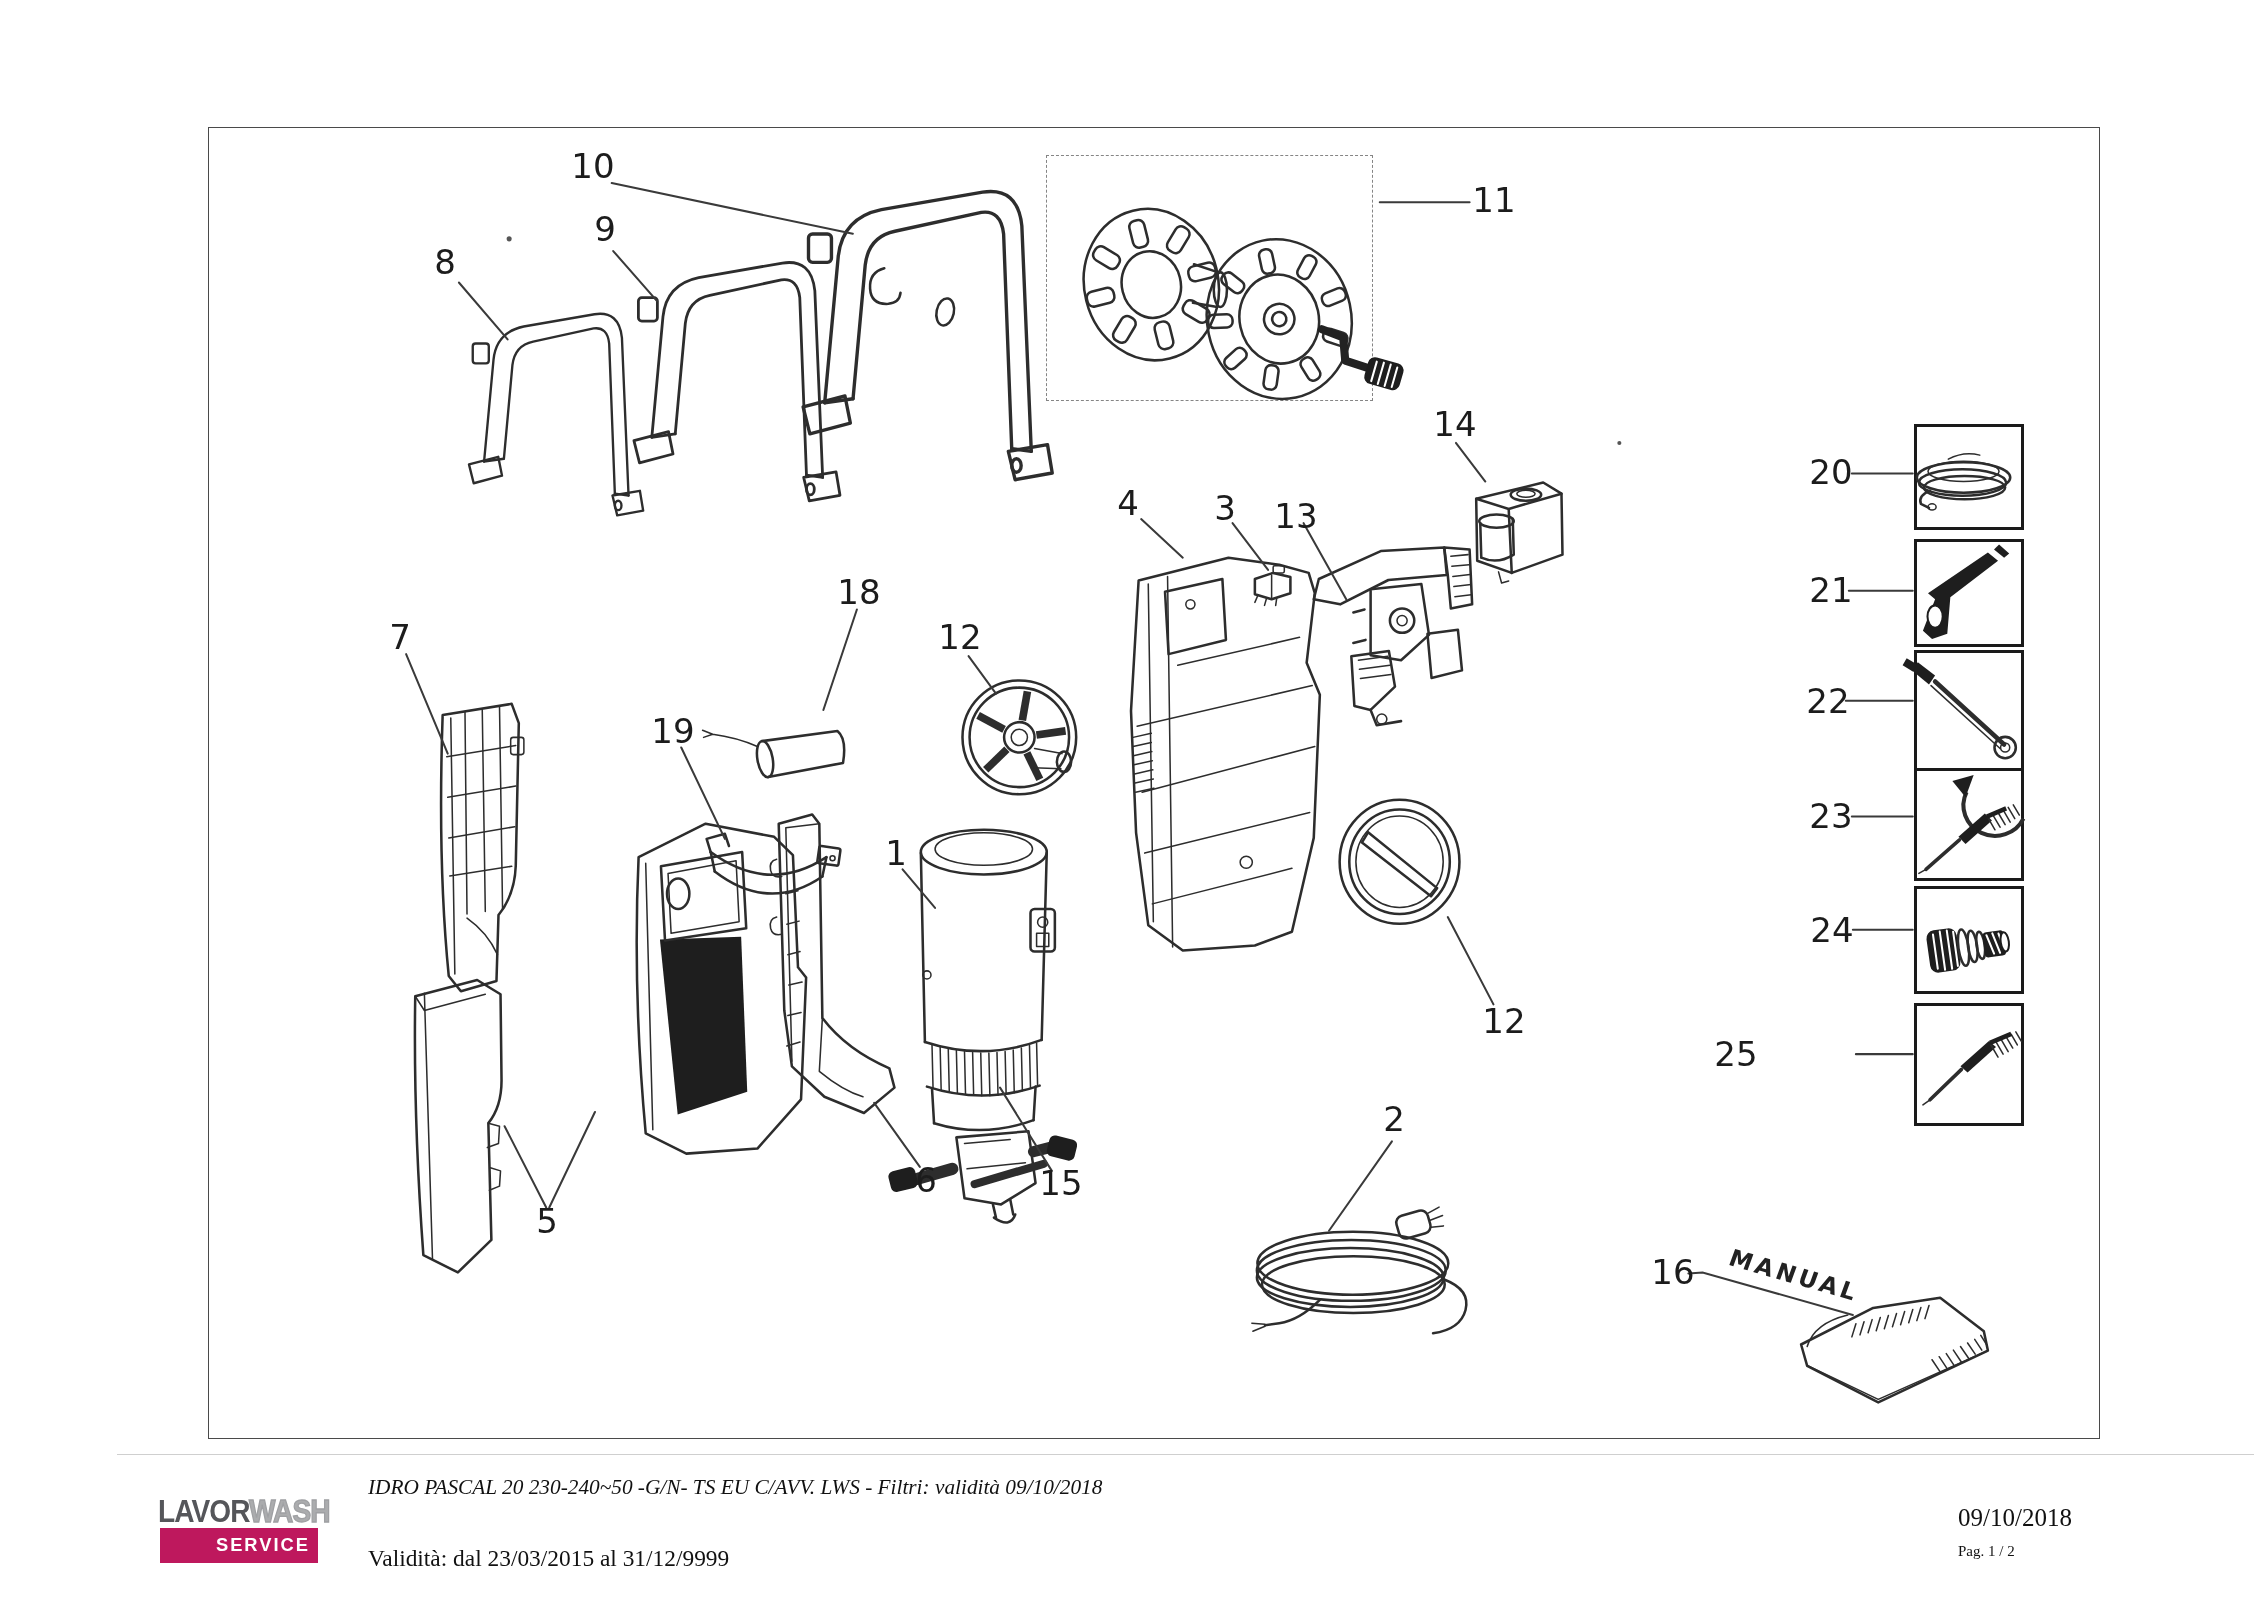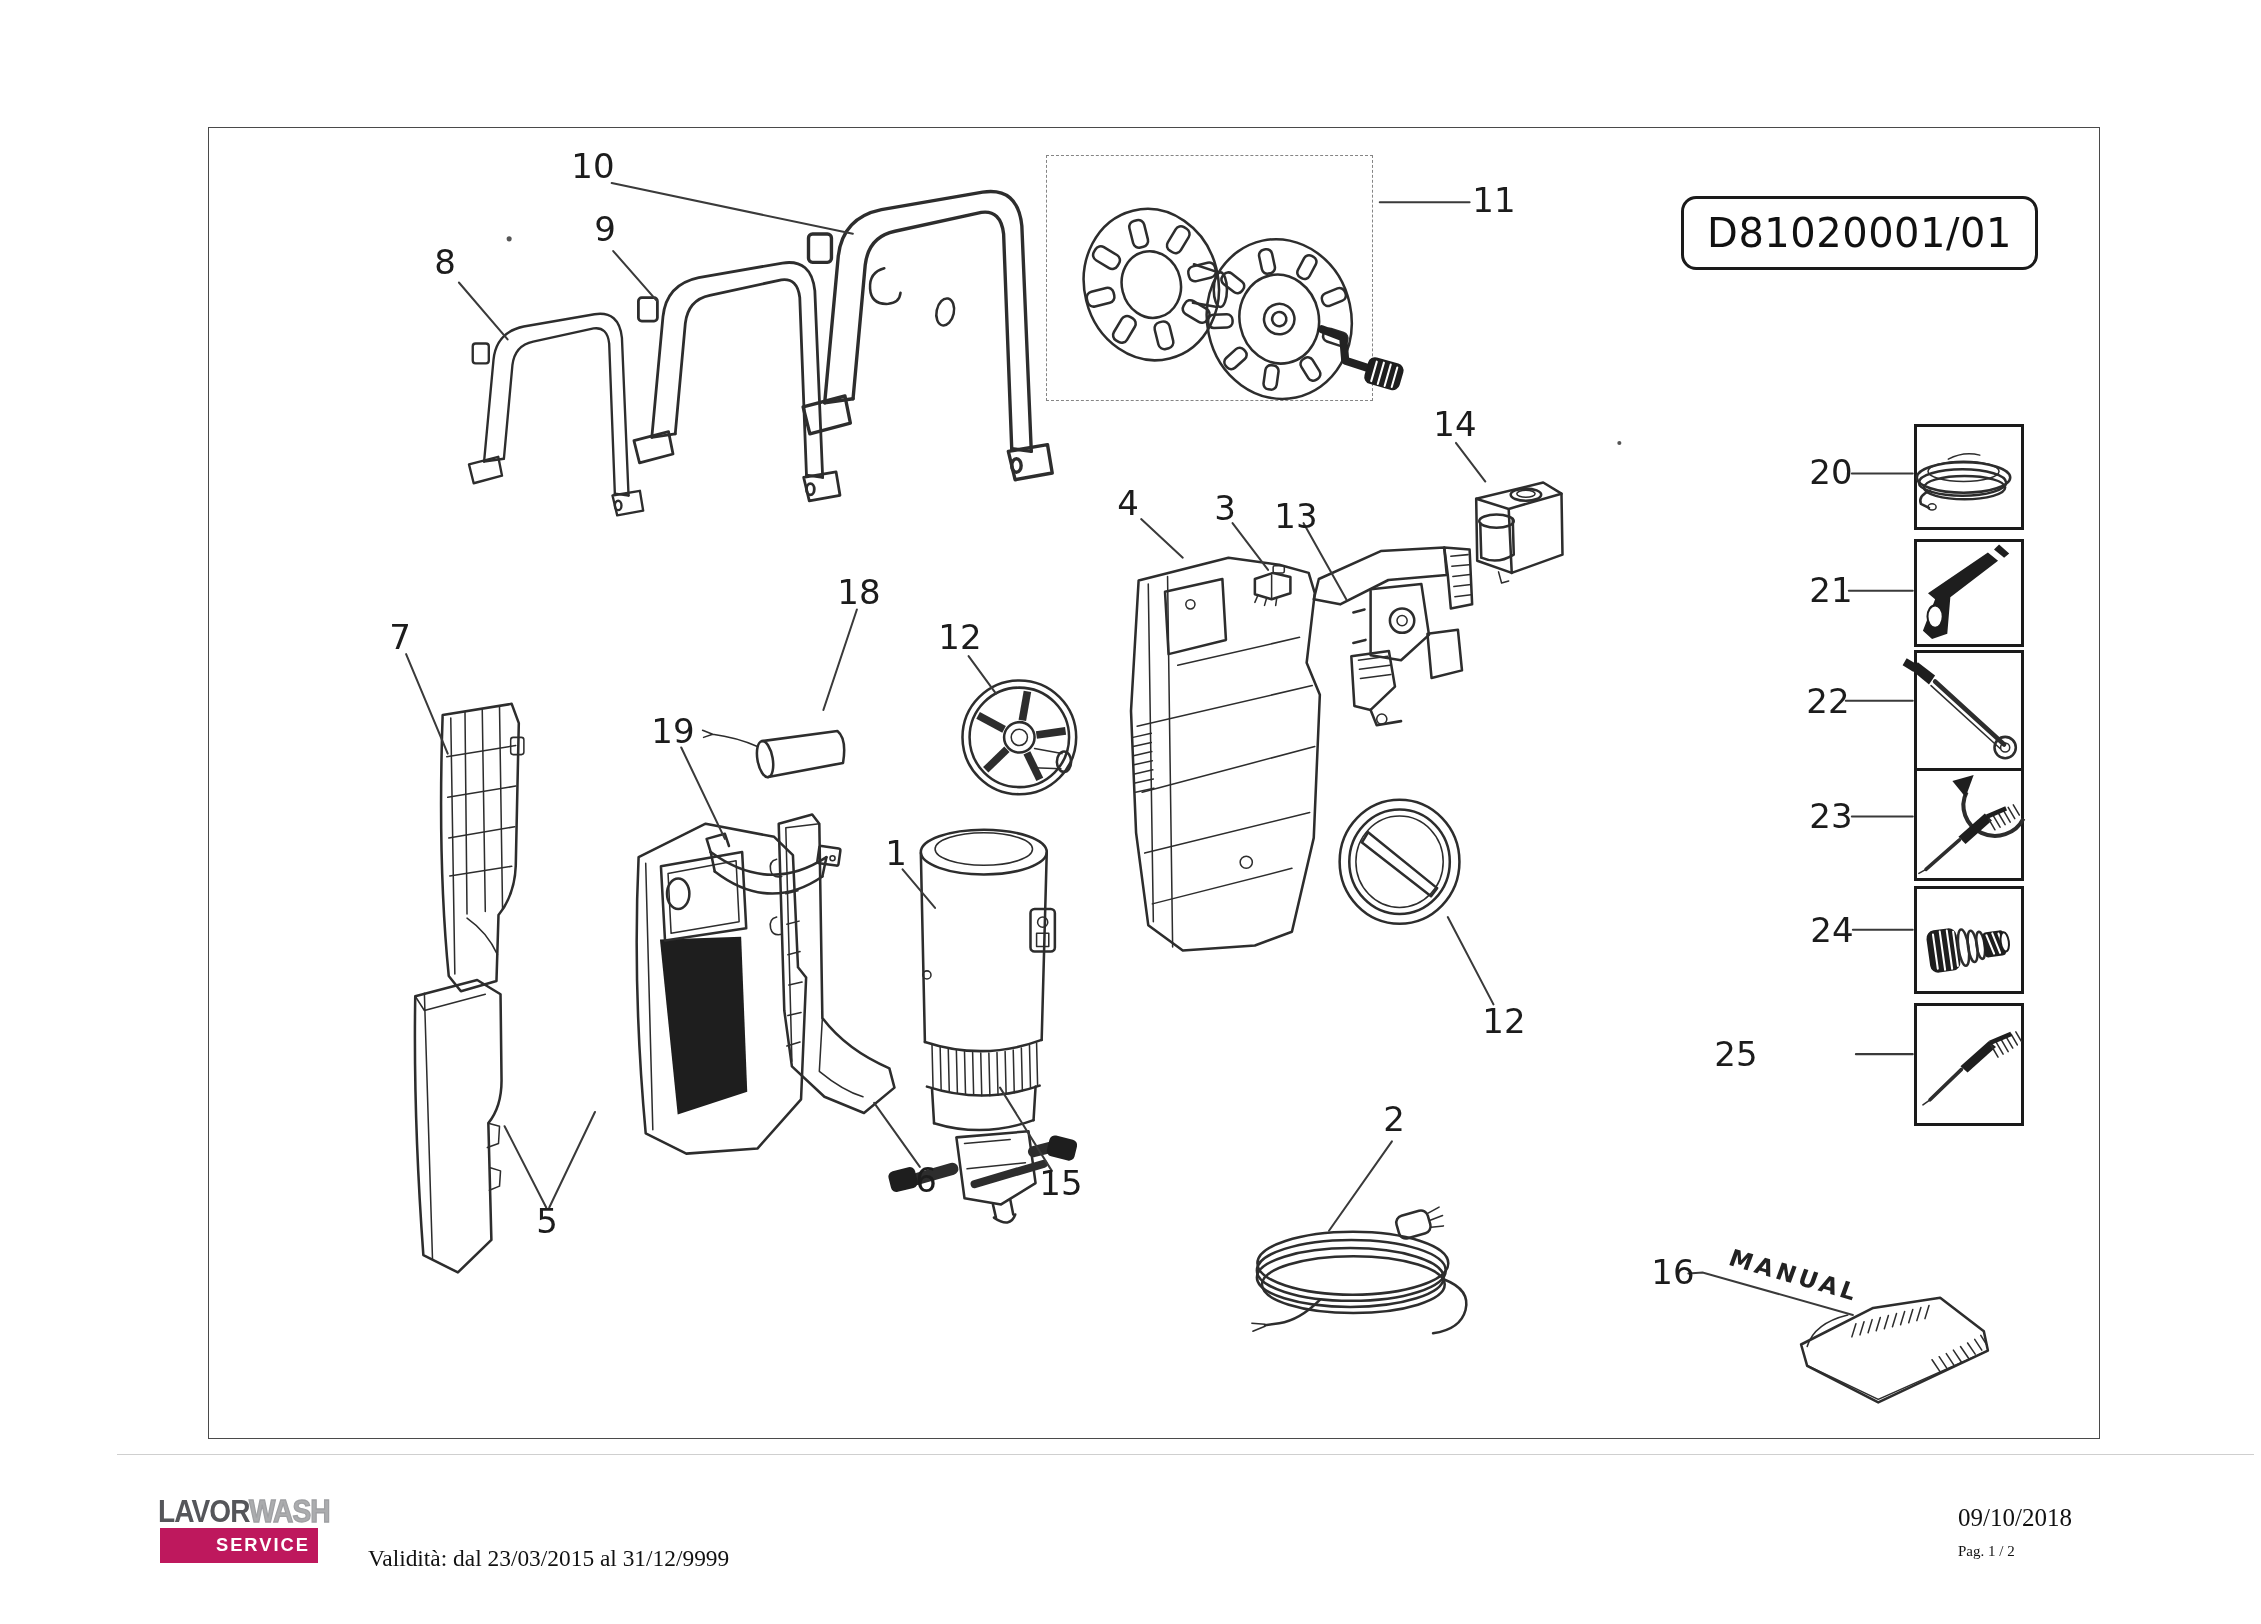--- a/index.html
+++ b/index.html
@@ -38,23 +38,20 @@
   .ft-date{left:1958px;top:1504px;font-size:25px;}
   .ft-page{left:1958px;top:1543px;font-size:15px;}
 </style>
 </head>
 <body>
 
 <div class="canvas">
 
   <div class="frame"></div>
   <div class="dashedbox"></div>
-  <div class="titlebox">
-    <span>D81020001/01</span>
-  </div>
 
   <div class="itembox" style="left:1914px;top:424px;width:104px;height:100px;"></div>
   <div class="itembox" style="left:1914px;top:539px;width:104px;height:102px;"></div>
   <div class="itembox" style="left:1914px;top:650px;width:104px;height:118px;"></div>
   <div class="itembox" style="left:1914px;top:768px;width:104px;height:107px;"></div>
   <div class="itembox" style="left:1914px;top:886px;width:104px;height:102px;"></div>
   <div class="itembox" style="left:1914px;top:1003px;width:104px;height:117px;"></div>
 
   <svg class="art" width="2261" height="1625" viewBox="0 0 4454 3200">
     <defs>
@@ -401,18 +398,19 @@
 
   <div class="logo">
     <div class="logo-top">
       <span class="logo-lavor">LAVOR</span><span class="logo-wash">WASH</span>
     </div>
     <div class="logo-band">
       <span class="logo-service">SERVICE</span>
     </div>
   </div>
 
+  <div class="ft ft-italic">IDRO PASCAL 20 230-240~50 -G/N- TS EU C/AVV. LWS - Filtri: validità 09/10/2018</div>
   <div class="ft ft-val">Validità: dal 23/03/2015 al 31/12/9999</div>
   <div class="ft ft-date">09/10/2018</div>
   <div class="ft ft-page">Pag. 1 / 2</div>
 
 </div>
 
 
 </body></html>

